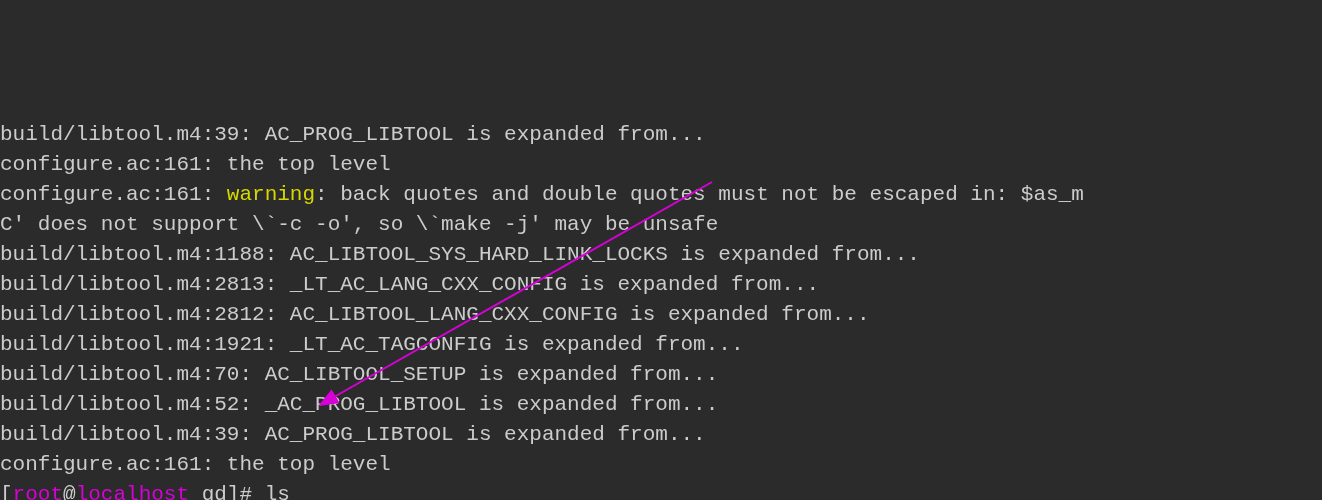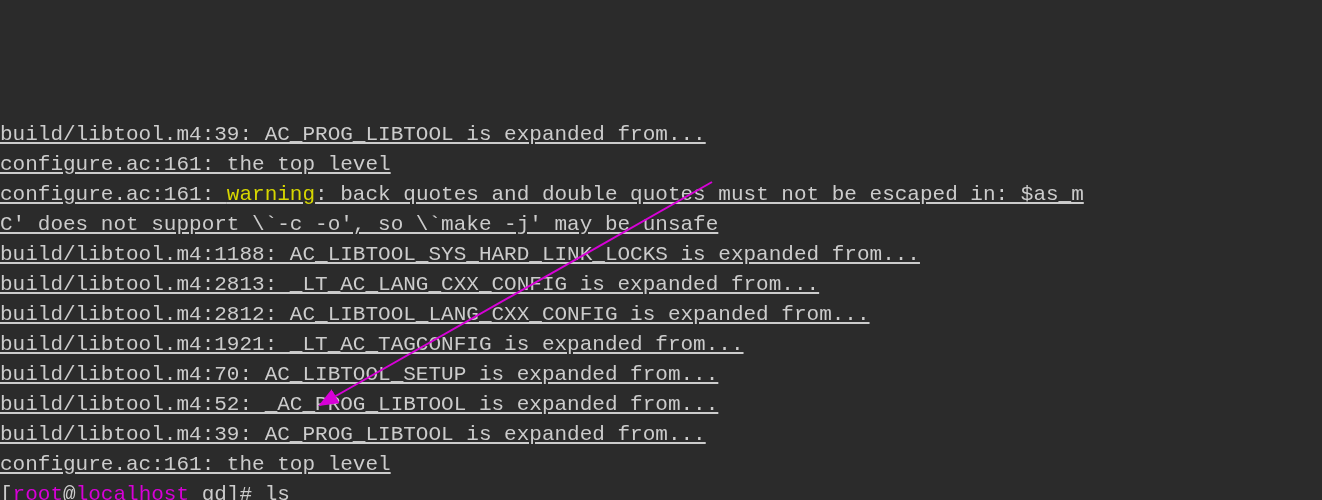--- a/index.html
+++ b/index.html
@@ -8,21 +8,21 @@
       color: #cccccc;
       font-family: 'Consolas', 'Monaco', 'Courier New', monospace;
       font-size: 21px;
       line-height: 30px;
       white-space: pre;
       overflow: hidden;
       width: 1322px;
       height: 500px;
       position: relative;
     }
-    .term-line { white-space: pre; text-decoration: underline; }
+    .term-line { white-space: pre; }
     .fg-yellow { color: #d7d700; }
     .fg-magenta { color: #d700d7; }
     svg.annotation-arrow {
       position: absolute;
       top: 0;
       left: 0;
       pointer-events: none;
     }
   </style>
 </head>

